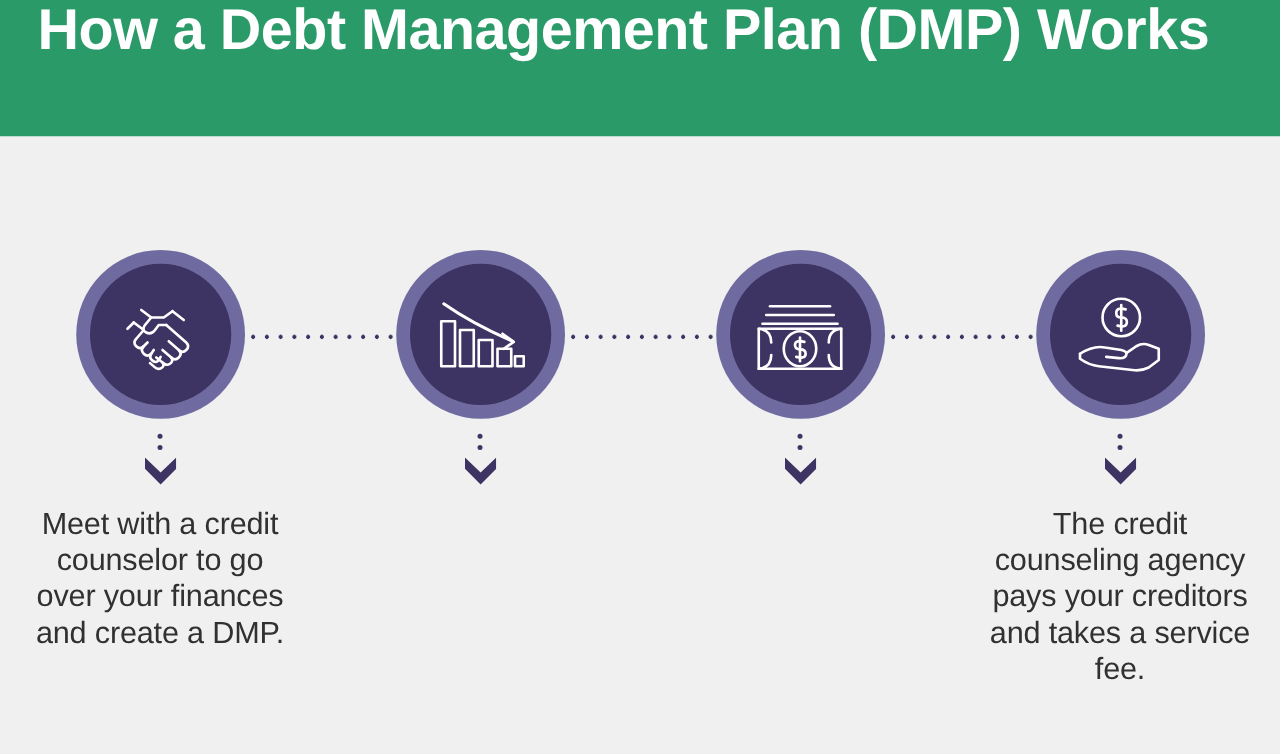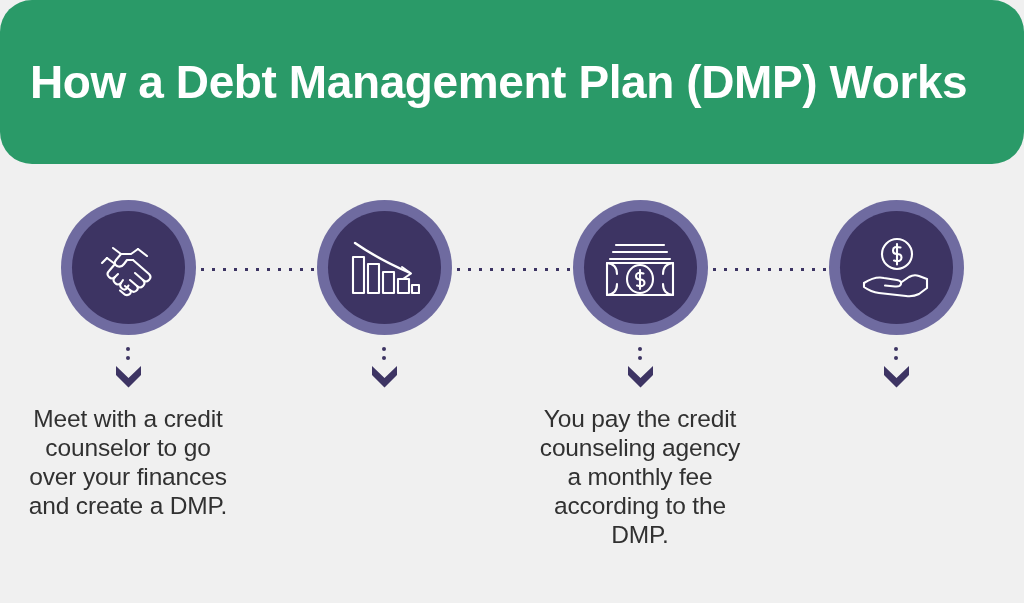--- a/index.html
+++ b/index.html
@@ -11,23 +11,23 @@
   }
   #page {
     position:relative;
     width:1024px; height:603px;
     background:#f0f0f0;
   }
 
   
   #header {
     position:absolute; left:0; top:0;
-    width:1024px; height:164px;
+    width:1024px; height:109px;
     background:#2a9a68;
-    display:flex; align-items:center;border-radius:32px;
+    display:flex; 
   }
   #header-title {
     color:#ffffff;
     font-size:46px;
     font-weight:700;
     letter-spacing:-0.4px;
     line-height:1;
     padding-left:30px;
     white-space:nowrap;
   }
@@ -198,21 +198,20 @@
       <div class="connector"></div>
       <div class="drop">
         <div class="drop-dot"></div>
         <div class="drop-dot"></div>
         <span class="chevron">
           <svg width="25" height="22" viewBox="0 0 25 22">
             <path d="M0 0 L12.5 12 L25 0 L25 9 L12.5 21.5 L0 9 Z" fill="#3d3463"></path>
           </svg>
         </span>
       </div>
-      <div class="caption">You pay the credit counseling agency a monthly fee according to the DMP.</div>
     </div>
 
     <div class="step">
       <div class="badge">
         <div class="badge-inner">
           <span>
             <svg width="74" height="64" viewBox="0 0 74 64" fill="none" stroke="#ffffff" stroke-width="2.1" stroke-linecap="round" stroke-linejoin="round">
               <circle cx="38" cy="18" r="15"></circle>
               <path d="M41.5 11.5 Q34 9.5 34 14.5 Q34 18 38 18 Q42.5 18 42.5 21.5 Q42.5 26.5 35 24.5"></path>
               <path d="M38 8 L38 28.5"></path>
@@ -224,16 +223,17 @@
       </div>
       <div class="drop">
         <div class="drop-dot"></div>
         <div class="drop-dot"></div>
         <span class="chevron">
           <svg width="25" height="22" viewBox="0 0 25 22">
             <path d="M0 0 L12.5 12 L25 0 L25 9 L12.5 21.5 L0 9 Z" fill="#3d3463"></path>
           </svg>
         </span>
       </div>
+      <div class="caption">The credit counseling agency pays your creditors and takes a service fee.</div>
     </div>
 
   </div>
 </div>
 
 </body></html>

